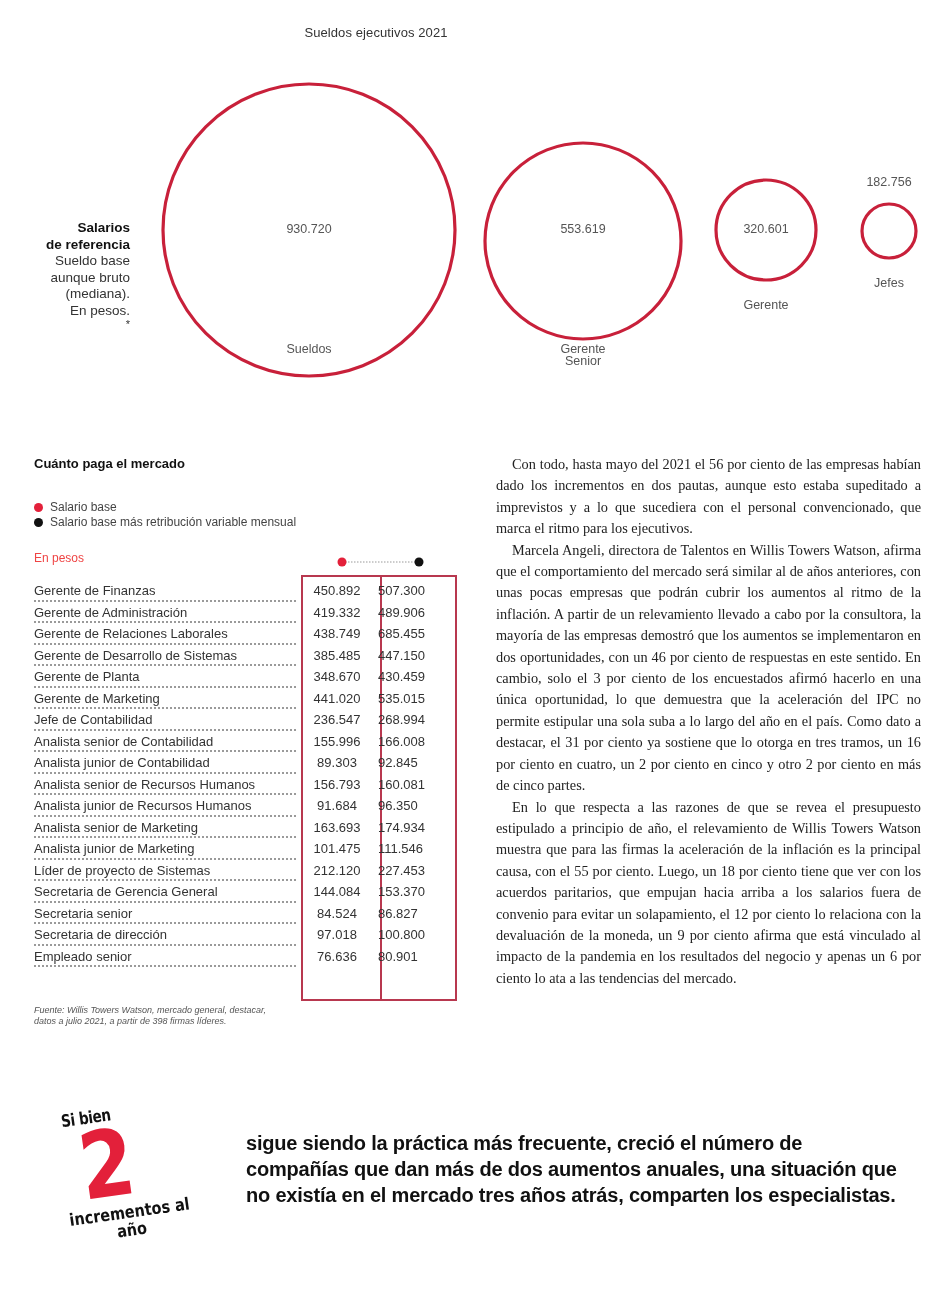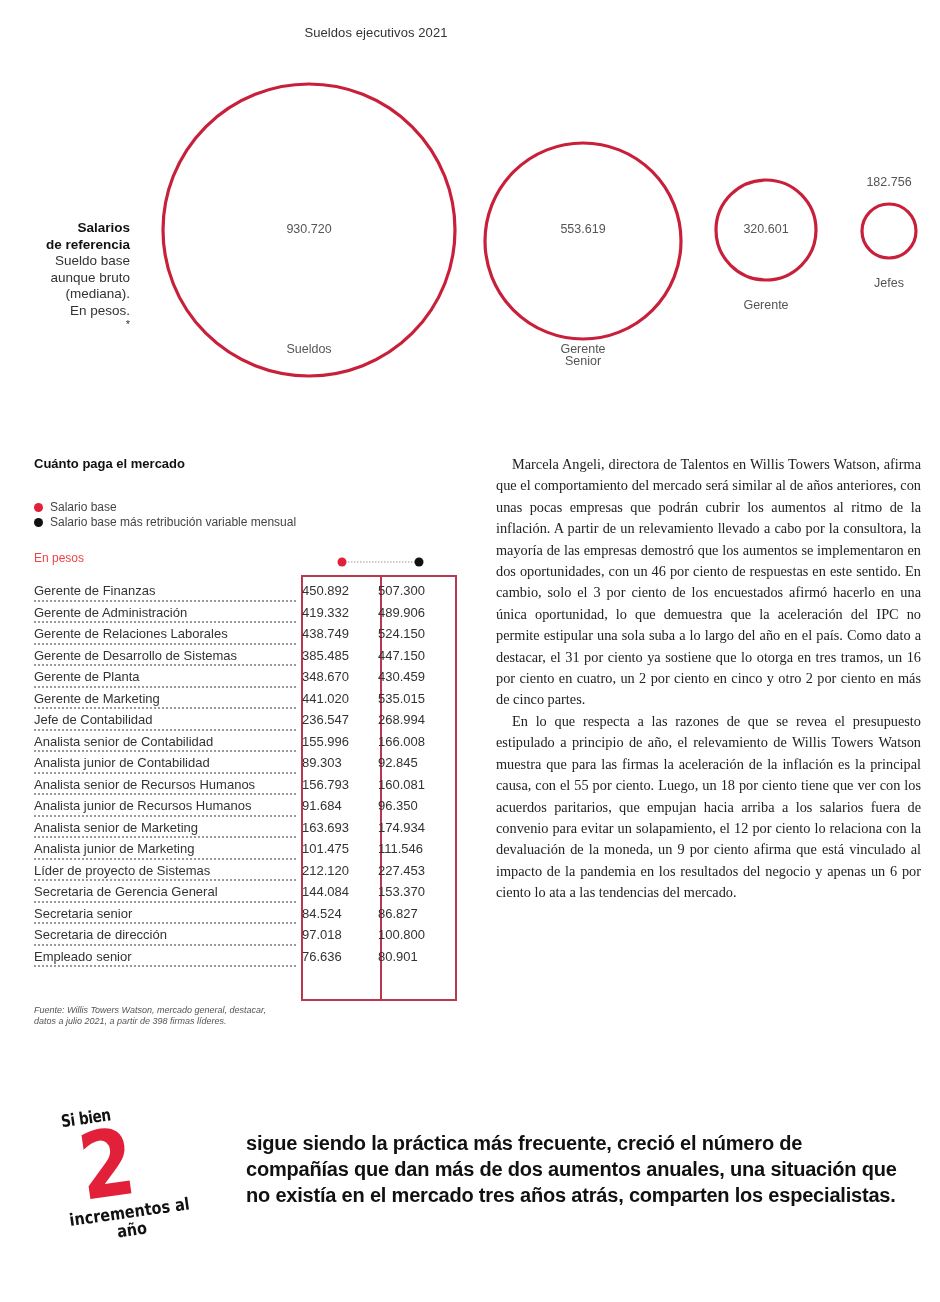--- a/index.html
+++ b/index.html
@@ -26,21 +26,21 @@
   #col-marker { left: 337px; top: 557px; width: 88px; height: 10px; }
 
   .tbl-box { position: absolute; border: 2px solid #b8384f; }
   #box-a { left: 301px; top: 575px; width: 81px; height: 426px; }
   #box-b { left: 380px; top: 575px; width: 77px; height: 426px; }
 
   #rows { left: 34px; top: 581px; width: 420px; }
   .row { position: relative; height: 21.5px; font-size: 13px; color: #333; }
   .row .name { position: absolute; left: 0; top: 2px; white-space: nowrap; }
   .row .dots { position: absolute; left: 0; width: 262px; bottom: 1px; border-bottom: 2px dotted #9a9a9a; }
-  .row .v1 { position: absolute; right: 82px; top: 2px; width: 70px; text-align: left; }
+  .row .v1 { position: absolute; right: 82px; top: 2px; width: 70px; text-align: center; }
   .row .v2 { position: absolute; right: 6px; top: 2px; width: 70px; }
 
   #source { left: 34px; top: 1005px; font-size: 9px; font-style: italic; color: #555; line-height: 11px; width: 280px; }
 
   
   #article { left: 496px; top: 454px; width: 425px; font-family: "Liberation Serif", "DejaVu Serif", serif; font-size: 14.3px; line-height: 21.4px; color: #222; text-align: justify; }
   #article p { text-indent: 16px; hyphens: manual; }
 
   
   #callout-badge { left: 40px; top: 1095px; width: 170px; height: 170px; transform: rotate(-8deg); transform-origin: center; }
@@ -118,21 +118,21 @@
   <div class="row">
       <span class="dots"></span>
       <span class="name">Gerente de Administración</span>
       <span class="v1">419.332</span>
       <span class="v2">489.906</span>
     </div>
   <div class="row">
       <span class="dots"></span>
       <span class="name">Gerente de Relaciones Laborales</span>
       <span class="v1">438.749</span>
-      <span class="v2">524.150</span>
+      <span class="v2">685.455</span>
     </div>
   <div class="row">
       <span class="dots"></span>
       <span class="name">Gerente de Desarrollo de Sistemas</span>
       <span class="v1">385.485</span>
       <span class="v2">447.150</span>
     </div>
   <div class="row">
       <span class="dots"></span>
       <span class="name">Gerente de Planta</span>
@@ -218,20 +218,21 @@
       <span class="v2">80.901</span>
     </div>
 </div>
 
 <div class="abs" id="source">
   <div>Fuente: Willis Towers Watson, mercado general, destacar,</div>
   <div>datos a julio 2021, a partir de 398 firmas líderes.</div>
 </div>
 
 <div class="abs" id="article">
+  <p>Con todo, hasta mayo del 2021 el 56 por ciento de las empresas habían dado los incrementos en dos pautas, aunque esto estaba supeditado a imprevistos y a lo que sucediera con el personal convencionado, que marca el ritmo para los ejecutivos.</p>
   <p>Marcela Angeli, directora de Talentos en Willis Towers Watson, afirma que el comportamiento del mercado será similar al de años anteriores, con unas pocas empresas que podrán cubrir los aumentos al ritmo de la inflación. A partir de un relevamiento llevado a cabo por la consultora, la mayoría de las empresas demostró que los aumentos se implementaron en dos oportunidades, con un 46 por ciento de respuestas en este sentido. En cambio, solo el 3 por ciento de los encuestados afirmó hacerlo en una única oportunidad, lo que demuestra que la aceleración del IPC no permite estipular una sola suba a lo largo del año en el país. Como dato a destacar, el 31 por ciento ya sostiene que lo otorga en tres tramos, un 16 por ciento en cuatro, un 2 por ciento en cinco y otro 2 por ciento en más de cinco partes.</p>
   <p>En lo que respecta a las razones de que se revea el presupuesto estipulado a principio de año, el relevamiento de Willis Towers Watson muestra que para las firmas la aceleración de la inflación es la principal causa, con el 55 por ciento. Luego, un 18 por ciento tiene que ver con los acuerdos paritarios, que empujan hacia arriba a los salarios fuera de convenio para evitar un solapamiento, el 12 por ciento lo relaciona con la devaluación de la moneda, un 9 por ciento afirma que está vinculado al impacto de la pandemia en los resultados del negocio y apenas un 6 por ciento lo ata a las tendencias del mercado.</p>
 </div>
 
 <div class="abs" id="callout-badge">
   <div class="badge-top">Si bien</div>
   <div class="badge-num">2</div>
   <div class="badge-bottom">
     <div>incrementos al</div>
     <div>año</div>

